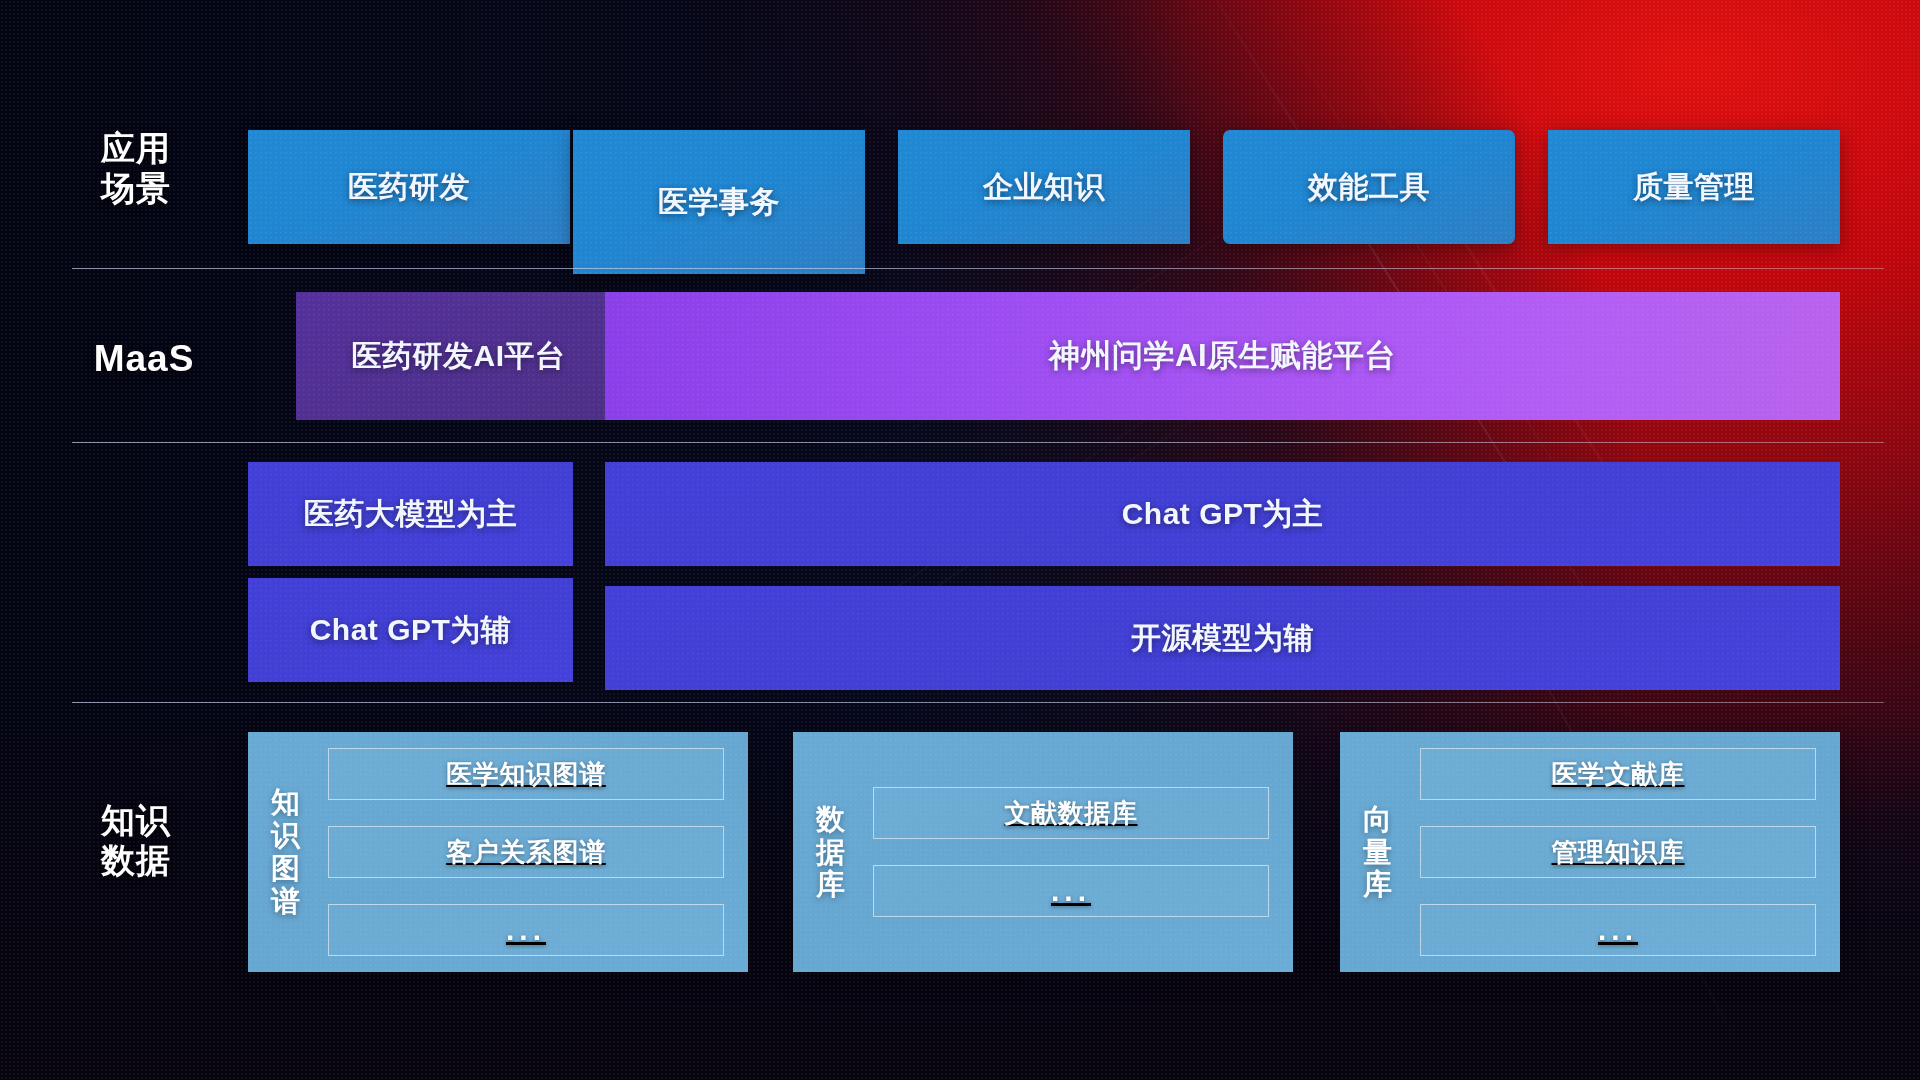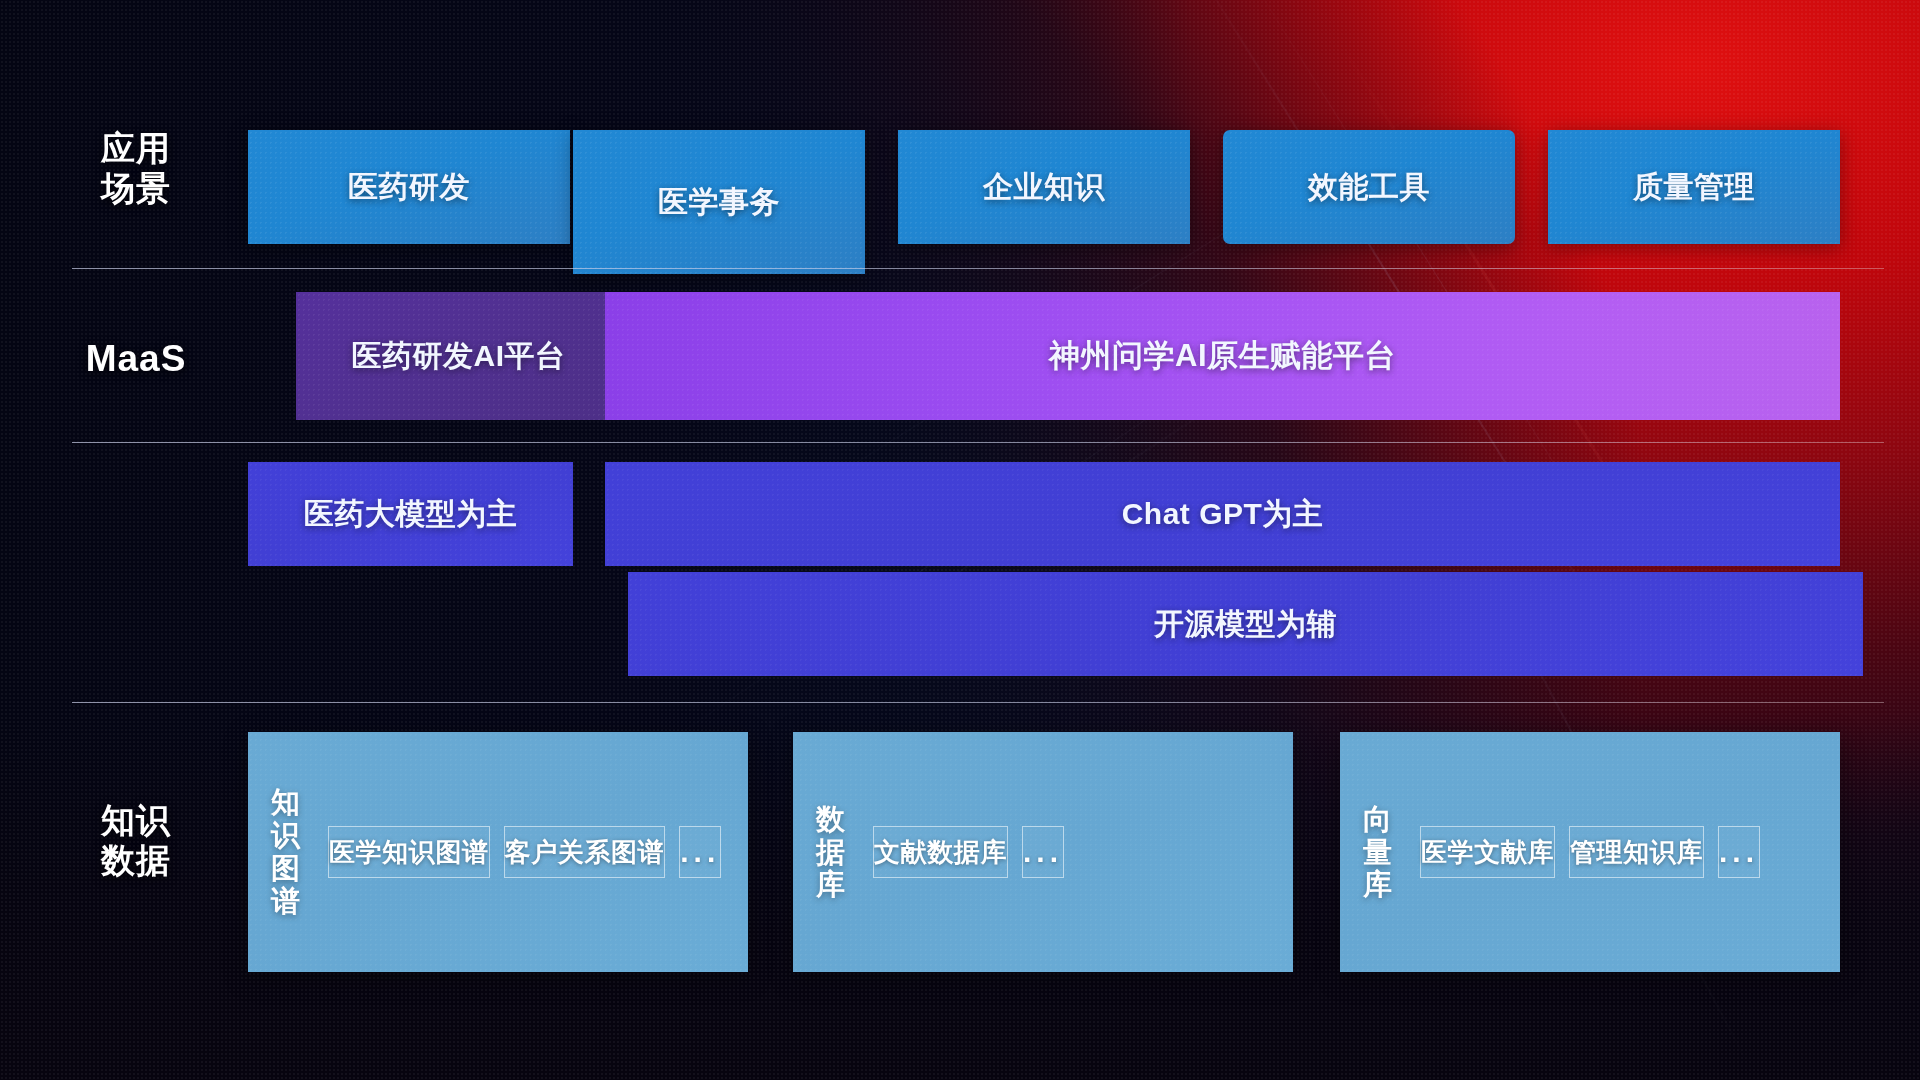--- a/index.html
+++ b/index.html
@@ -118,23 +118,23 @@
   .kpanel-title{
     width:76px; flex:0 0 76px;
     color:#ffffff; font-weight:700; font-size:29px;
     line-height:1.13; text-align:center;
     letter-spacing:1px;
     text-shadow:0 2px 6px rgba(0,0,0,.35);
     position:relative; z-index:3;
     white-space:pre-line;
   }
   .kpanel-items{
-    flex:1 1 auto; display:flex; flex-direction:row;
-    gap:14px; padding:22px 24px 22px 4px;
-    position:relative; z-index:3;
+    flex:1 1 auto; display:flex; flex-direction:column;
+    gap:26px; padding:22px 24px 22px 4px;
+    position:relative; z-index:3;text-decoration:underline;
   }
   .kitem{
     height:52px; display:flex; align-items:center; justify-content:center;
     border:1px solid rgba(255,255,255,.55);
     color:#ffffff; font-size:26px; font-weight:700;
     letter-spacing:.6px;
     text-shadow:0 1px 4px rgba(0,0,0,.38);
     background:rgba(255,255,255,.035);
   }
   .kitem.ellipsis{ font-size:30px; letter-spacing:5px; font-weight:700; }
@@ -174,39 +174,42 @@
   </div>
   <div class="card app-tile" style="left:1223px;top:130px;width:292px;height:114px;border-radius:7px;">
     <span>效能工具</span>
   </div>
   <div class="card app-tile" style="left:1548px;top:130px;width:292px;height:114px;">
     <span>质量管理</span>
   </div>
 
   <div class="divider" style="top:268px;"></div>
 
-  <div class="row-label" style="left:72px;top:337px;width:128px;font-size:37px;">MaaS</div>
+  <div class="row-label" style="left:80px;top:337px;width:128px;font-size:37px;">MaaS</div>
 
   <div class="card maas-left" style="left:248px;top:292px;width:325px;height:128px;">
     <span>医药研发AI平台</span>
   </div>
   <div class="card maas-right" style="left:605px;top:292px;width:1235px;height:128px;">
     <span>神州问学AI原生赋能平台</span>
   </div>
 
   <div class="divider" style="top:442px;"></div>
 
 
   <div class="card algo" style="left:248px;top:462px;width:325px;height:104px;">
     <span>医药大模型为主</span>
   </div>
+  <div class="card algo" style="left:248px;top:578px;width:325px;height:104px;">
+    <span>Chat GPT为辅</span>
+  </div>
   <div class="card algo" style="left:605px;top:462px;width:1235px;height:104px;">
     <span>Chat GPT为主</span>
   </div>
-  <div class="card algo" style="left:605px;top:572px;width:1235px;height:104px;margin-left:23px;">
+  <div class="card algo" style="left:605px;top:586px;width:1235px;height:104px;">
     <span>开源模型为辅</span>
   </div>
 
   <div class="divider" style="top:702px;"></div>
 
   <div class="row-label" style="left:72px;top:800px;width:128px;font-size:34px;">知识
 数据</div>
 
   <div class="kpanel" style="left:248px;top:732px;width:500px;height:240px;">
     <div class="kpanel-title">知

